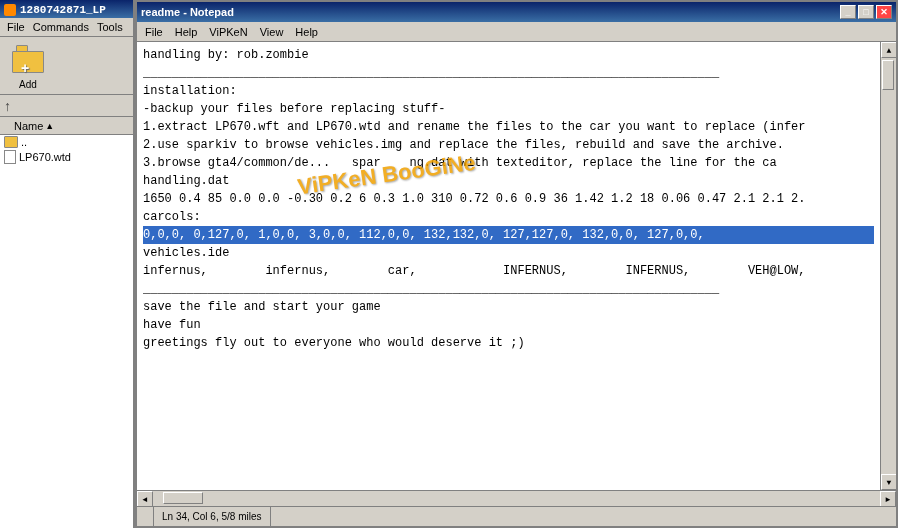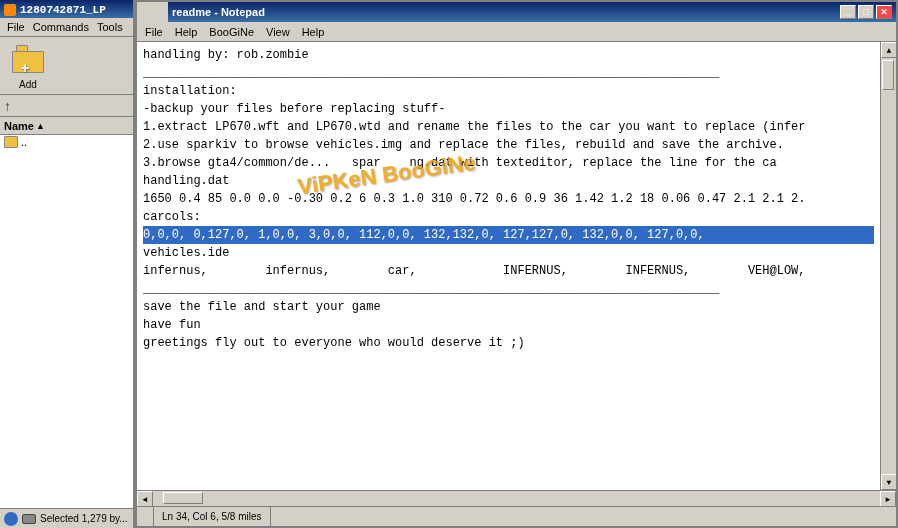--- a/index.html
+++ b/index.html
@@ -189,22 +189,22 @@
     .file-list-header {
       display: flex;
       background: #d4d0c8;
       border-bottom: 1px solid #808080;
       font-size: 11px;
       font-family: 'Tahoma', sans-serif;
       height: 18px;
       align-items: center;
     }
     .file-list-header .col-name {
-      padding: 1px 4px;
-      font-weight: bold;
+      padding: 1px 14px;
+      font-weight: normal;
       display: flex;
       align-items: center;
       gap: 2px;
     }
     .sort-arrow { font-size: 9px; }
 
     .file-item {
       display: flex;
       align-items: center;
       padding: 1px 4px;
@@ -272,21 +272,20 @@
       background: linear-gradient(to bottom, #0a246a, #3a6ea5);
       color: white;
       font-size: 11px;
       font-weight: bold;
       padding: 2px 4px;
       height: 20px;
       display: flex;
       align-items: center;
       justify-content: space-between;
       font-family: 'Tahoma', sans-serif;
-      margin-left: 31px;
     }
     .title-buttons {
       display: flex;
       gap: 2px;
     }
     .title-btn {
       width: 16px;
       height: 14px;
       background: #d4d0c8;
       border: 1px solid #808080;
@@ -478,27 +477,26 @@
       <span>Name</span>
       <span class="sort-arrow">▲</span>
     </span>
   </div>
 
   <div class="left-file-list">
     <div class="file-item">
       <span class="file-icon-folder"></span>
       <span>..</span>
     </div>
-  </div>
-
-  <div class="left-status">
-    <span class="status-icon"></span>
-    <span class="hdd-icon"></span>
-    <span>Selected 1,279 by...</span>
-  </div>
+    <div class="file-item">
+      <span class="file-icon-doc"></span>
+      <span>LP670.wtd</span>
+    </div>
+  </div>
+
 
 </div>
 
 <div class="notepad-panel">
 
   <div class="notepad-title">
     <span>readme - Notepad</span>
     <div class="title-buttons">
       <div class="title-btn">
         <span>_</span>
@@ -508,21 +506,21 @@
       </div>
       <div class="title-btn close-btn">
         <span>✕</span>
       </div>
     </div>
   </div>
 
   <div class="notepad-menu">
     <span>File</span>
     <span>Help</span>
-    <span>BooGiNe</span>
+    <span>ViPKeN</span>
     <span>View</span>
     <span>Help</span>
   </div>
 
   <div class="notepad-content">
     <div class="text-area" id="text-area"><span style="display:block;">handling by: rob.zombie</span><span style="display:block;"></span><span style="display:block;">________________________________________________________________________________</span><span style="display:block;">installation:</span><span style="display:block;"></span><span style="display:block;">-backup your files before replacing stuff-</span><span style="display:block;"></span><span style="display:block;">1.extract LP670.wft and LP670.wtd and rename the files to the car you want to replace (infer</span><span style="display:block;">2.use sparkiv to browse vehicles.img and replace the files, rebuild and save the archive.</span><span style="display:block;">3.browse gta4/common/de...   spar    ng.dat with texteditor, replace the line for the ca</span><span style="display:block;">handling.dat</span><span style="display:block;"></span><span style="display:block;">1650 0.4 85 0.0 0.0 -0.30 0.2 6 0.3 1.0 310 0.72 0.6 0.9 36 1.42 1.2 18 0.06 0.47 2.1 2.1 2.</span><span style="display:block;"></span><span style="display:block;">carcols:</span><span style="display:block;"></span><span style="background:#316ac5;color:white;display:block;">0,0,0, 0,127,0, 1,0,0, 3,0,0, 112,0,0, 132,132,0, 127,127,0, 132,0,0, 127,0,0,</span><span style="display:block;"></span><span style="display:block;">vehicles.ide</span><span style="display:block;">infernus,        infernus,        car,            INFERNUS,        INFERNUS,        VEH@LOW,</span><span style="display:block;"></span><span style="display:block;">________________________________________________________________________________</span><span style="display:block;">save the file and start your game</span><span style="display:block;"></span><span style="display:block;">have fun</span><span style="display:block;"></span><span style="display:block;">greetings fly out to everyone who would deserve it ;)</span></div>
     <div class="watermark">ViPKeN BooGiNe</div>
     <div class="notepad-scrollbar-v">
       <div class="scrollbar-btn">▲</div>
       <div class="scrollbar-track">

